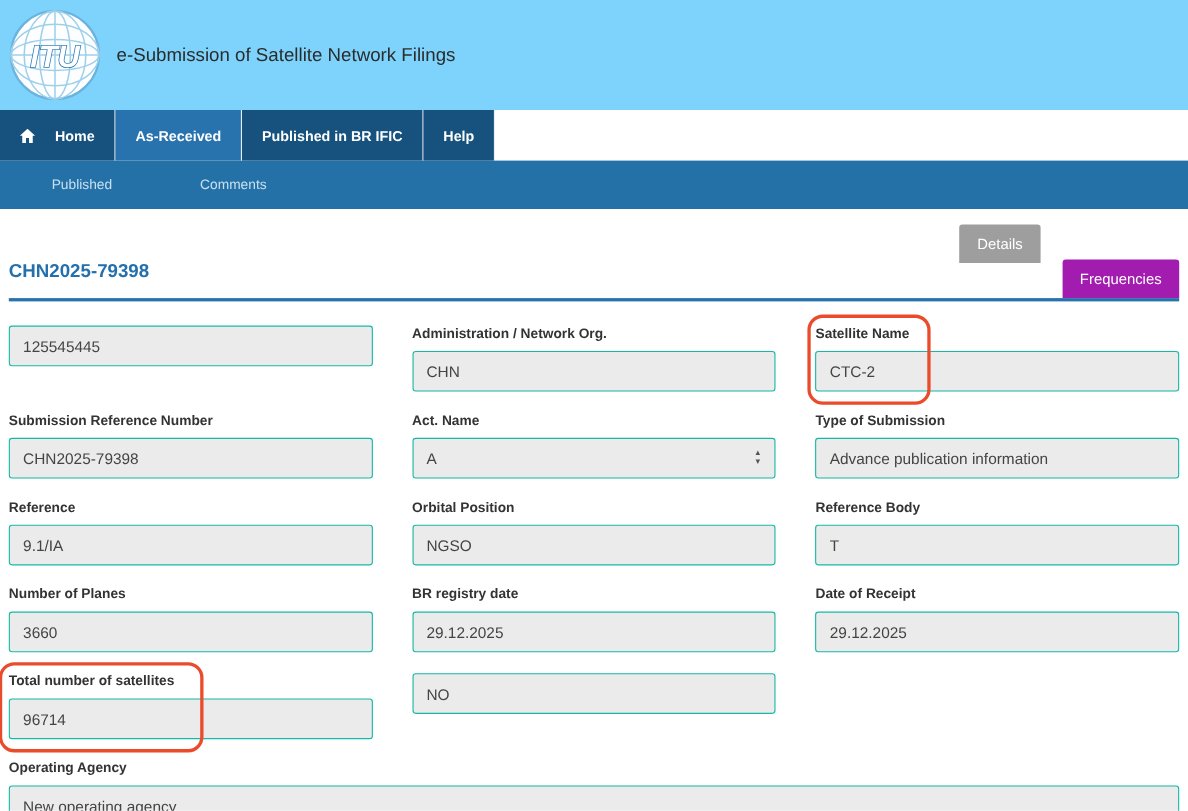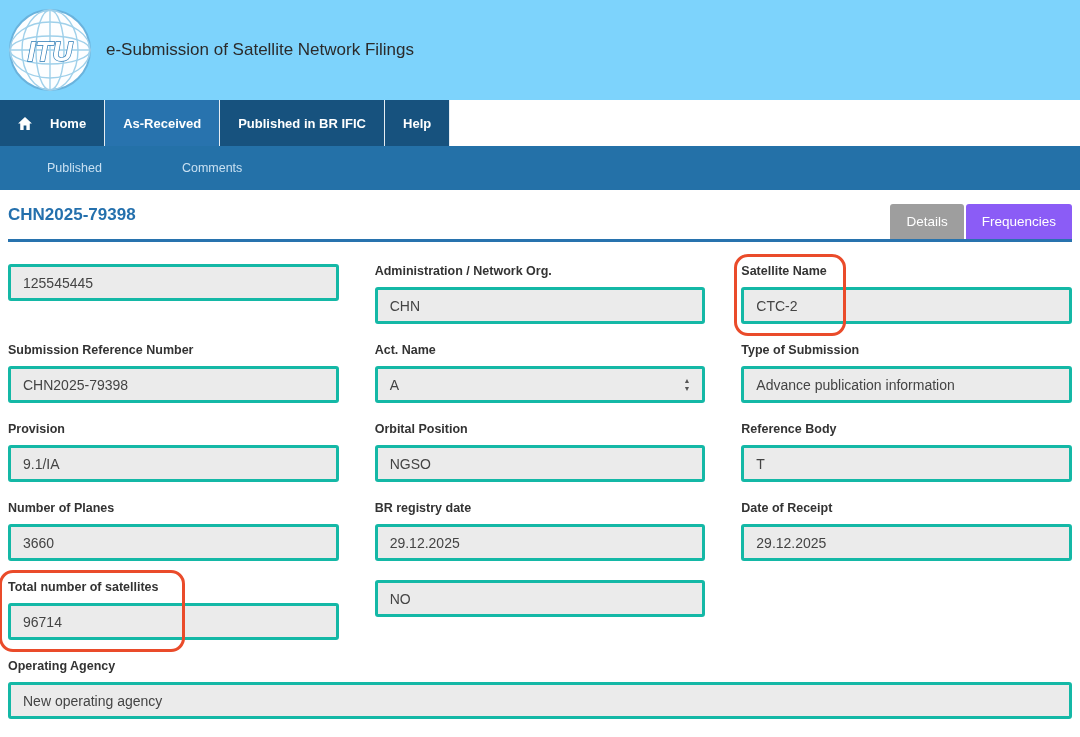--- a/index.html
+++ b/index.html
@@ -70,54 +70,54 @@
     justify-content: space-between;
     align-items: flex-end;
     border-bottom: 3px solid #2873ae;
   }
   .page-title {
     font-size: 17px;
     font-weight: bold;
     color: #2470ad;
     padding-bottom: 14px;
   }
-  .title-buttons { display: flex; gap: 2px; padding-left: 19px; }
+  .title-buttons { display: flex; gap: 20px; padding-left: 19px; }
   .btn {
     border: none;
     color: #ffffff;
     font-size: 13.5px;
     height: 35px;
     padding: 0 16px;
     border-radius: 3px 3px 0 0;
     cursor: pointer;
     font-family: "Liberation Sans", sans-serif;
   }
   .btn-details { background: #9e9e9e; }
-  .btn-frequencies { background: #8b5cf6; }
+  .btn-frequencies { background: #a21caf; margin-top: 32px; }
 
   
   .form-grid {
     margin-top: 22px;
     padding: 0 8px;
     display: grid;
     grid-template-columns: 1fr 1fr 1fr;
     column-gap: 36px;
     row-gap: 19px;
   }
   .field-group { position: relative; }
   .field-label {
     font-size: 12.5px;
     font-weight: bold;
     color: #333333;
     margin-bottom: 9px;
   }
   .field-box {
     height: 37px;
     background: #ebebeb;
-    border: 3px solid #14b8a6;
+    border: 1px solid #14b8a6;
     border-radius: 3px;
     display: flex;
     align-items: center;
     padding: 0 12px;
     font-size: 14px;
     color: #444444;
   }
   .field-box.select { justify-content: space-between; cursor: pointer; }
   .select-arrows {
     display: flex;
@@ -218,21 +218,21 @@
         <span>▼</span>
       </span>
     </div>
   </div>
   <div class="field-group">
     <div class="field-label">Type of Submission</div>
     <div class="field-box">Advance publication information</div>
   </div>
 
   <div class="field-group">
-    <div class="field-label">Provision</div>
+    <div class="field-label">Reference</div>
     <div class="field-box">9.1/IA</div>
   </div>
   <div class="field-group">
     <div class="field-label">Orbital Position</div>
     <div class="field-box">NGSO</div>
   </div>
   <div class="field-group">
     <div class="field-label">Reference Body</div>
     <div class="field-box">T</div>
   </div>

